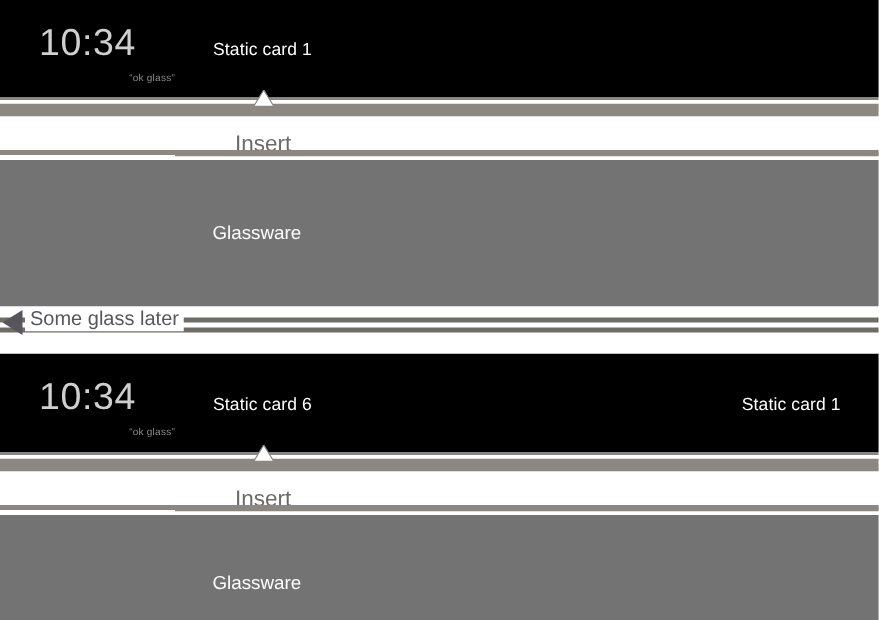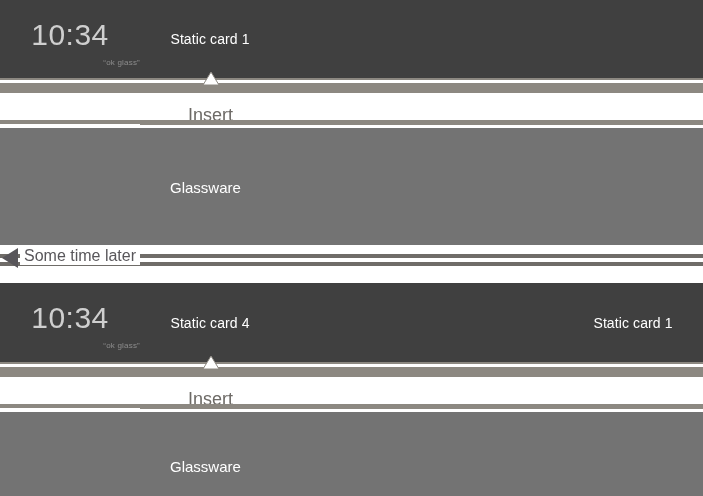--- a/index.html
+++ b/index.html
@@ -8,21 +8,21 @@
     background:#ffffff;
     font-family:"Liberation Sans", sans-serif;
     overflow:hidden;
     position:relative;
   }
   .stage{position:relative;width:703px;height:496px;overflow:hidden;}
 
   
   .timeline{
     position:absolute;left:0;width:703px;
-    background:#404040;
+    background:#000000;
     overflow:hidden;
   }
   .card{
     position:absolute;top:0;height:100%;
     box-sizing:border-box;
     display:flex;align-items:center;justify-content:center;
     color:#ffffff;
     font-size:14px;
     letter-spacing:.1px;
     white-space:nowrap;
@@ -130,29 +130,29 @@
 
   <div class="glassware" style="top:128px;height:117px;">
     <div class="glassware-label" style="left:170px;">Glassware</div>
   </div>
 
   <div class="dark-rule" style="left:0px;top:254px;width:703px;"></div>
   <div class="dark-rule" style="left:0px;top:262px;width:703px;"></div>
   <svg class="arrowhead" style="left:2px;top:246px;" width="26" height="24" viewBox="0 0 26 24">
     <path d="M0 12 L16 2 L16 22 Z" fill="#58565a"></path>
   </svg>
-  <div class="arrow-label" style="left:20px;top:247px;background:#ffffff;padding:0 4px;">Some time later</div>
+  <div class="arrow-label" style="left:20px;top:247px;background:#ffffff;padding:0 4px;">Some glass later</div>
 
   <div class="timeline" style="top:283px;height:79px;">
     <div class="card clock" style="left:0px;width:140px;">
       <div class="clock-time">10:34</div>
       <div class="clock-hint">“ok glass”</div>
     </div>
     <div class="card" style="left:140px;width:140px;">
-      <span>Static card 4</span>
+      <span>Static card 6</span>
     </div>
     <div class="card" style="left:563px;width:140px;">
       <span>Static card 1</span>
     </div>
   </div>
 
   <div class="hairline" style="left:0px;top:362px;width:703px;"></div>
   <div class="band" style="left:0px;top:367px;width:703px;height:10px;"></div>
   <svg class="arrowhead" style="left:202px;top:356px;" width="18" height="14" viewBox="0 0 18 14">
     <path d="M9 0 L17 13 L1 13 Z" fill="#ffffff" stroke="#8c8881" stroke-width="1"></path>

